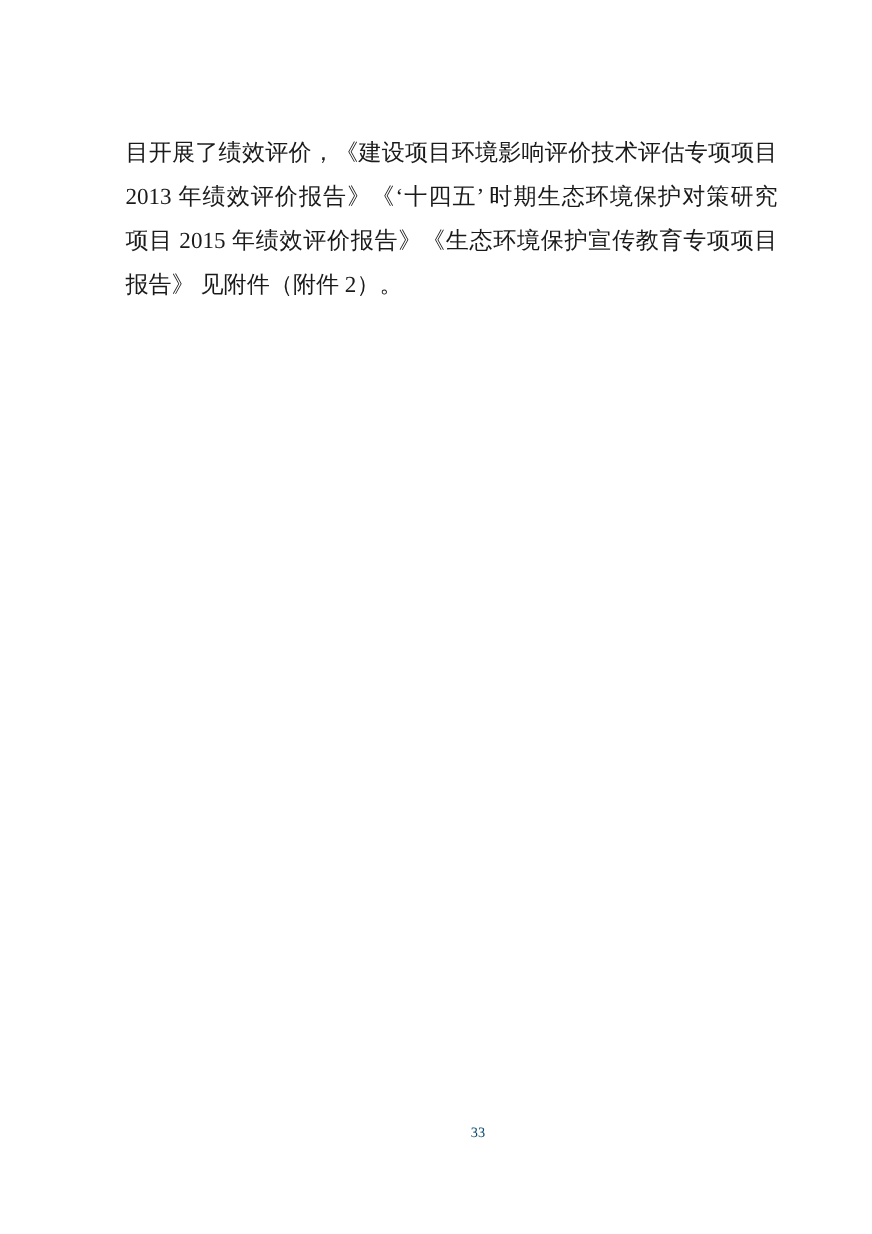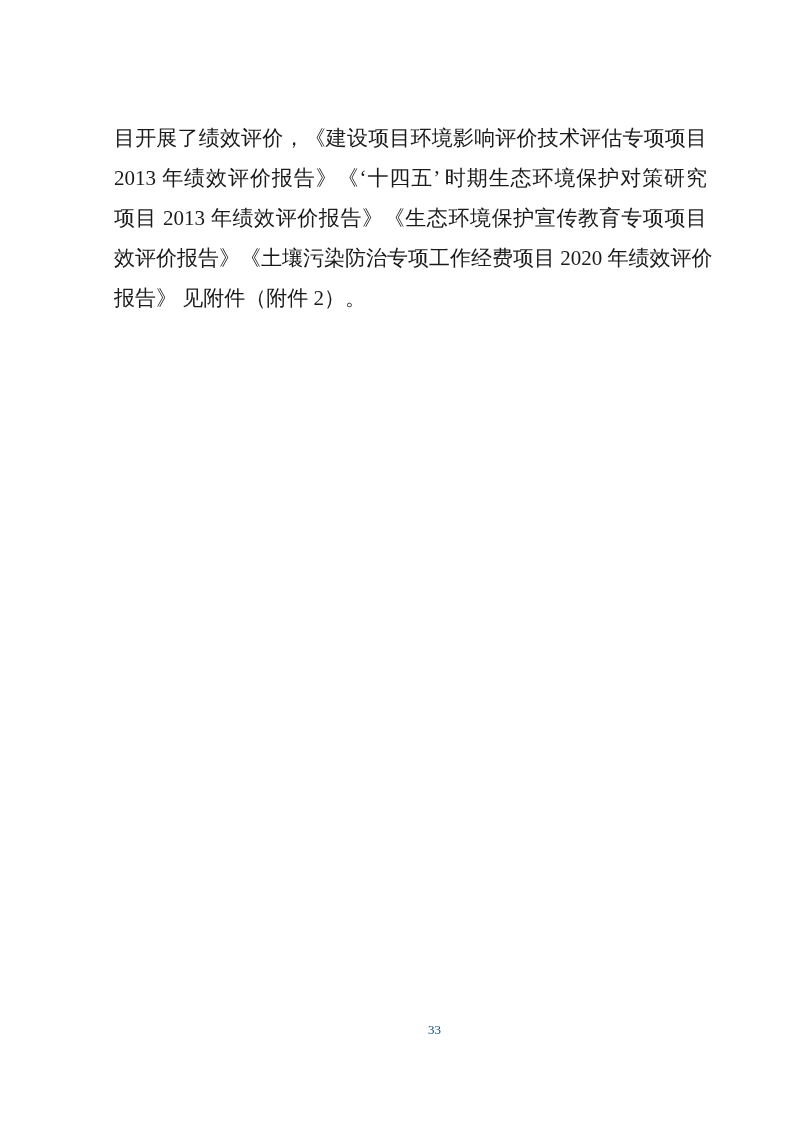--- a/index.html
+++ b/index.html
@@ -48,18 +48,17 @@
     padding-left: 28px;
   }
 </style>
 </head>
 <body>
 
 <div class="page">
   <div class="body-text">
     <div class="line">目开展了绩效评价，《建设项目环境影响评价技术评估专项项目</div>
     <div class="line">2013 年绩效评价报告》《‘十四五’ 时期生态环境保护对策研究</div>
-    <div class="line">项目 2013 年绩效评价报告》《生态环境保护宣传教育专项项目</div>
-    <div class="line">效评价报告》《土壤污染防治专项工作经费项目 2020 年绩效评价</div>
+    <div class="line">项目 2015 年绩效评价报告》《生态环境保护宣传教育专项项目</div>
     <div class="line last">报告》 见附件（附件 2）。</div>
   </div>
   <div class="page-number">33</div>
 </div>
 
 </body></html>

